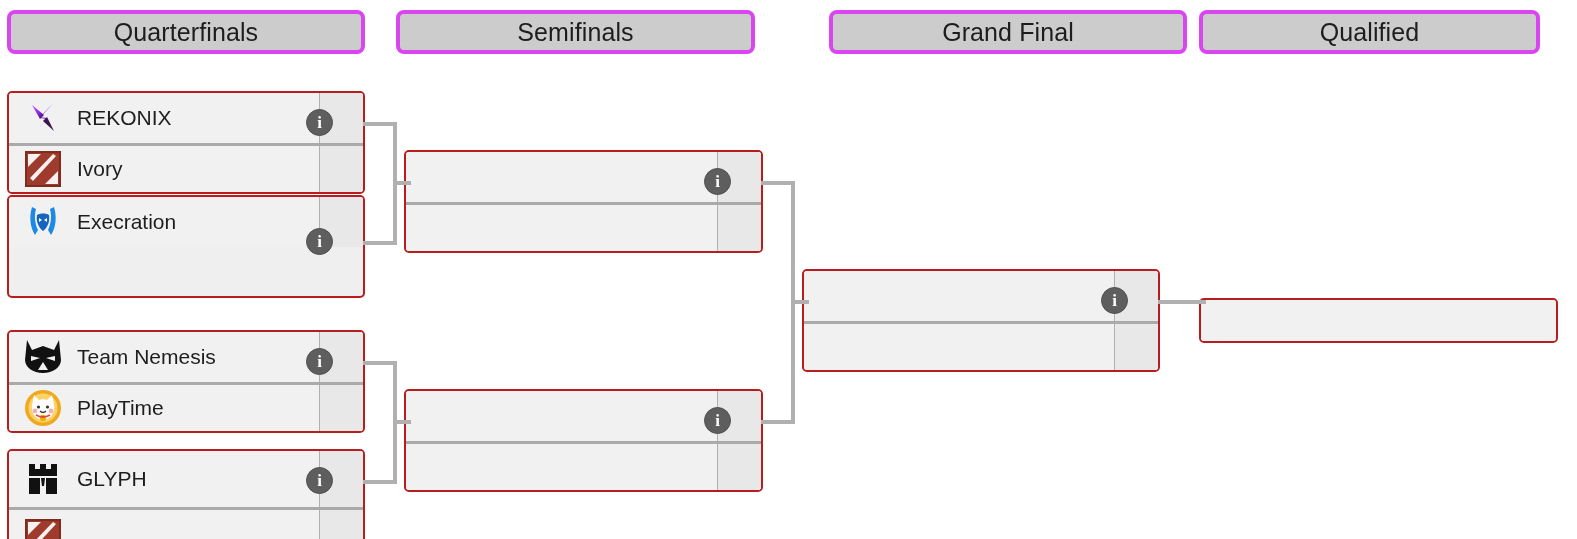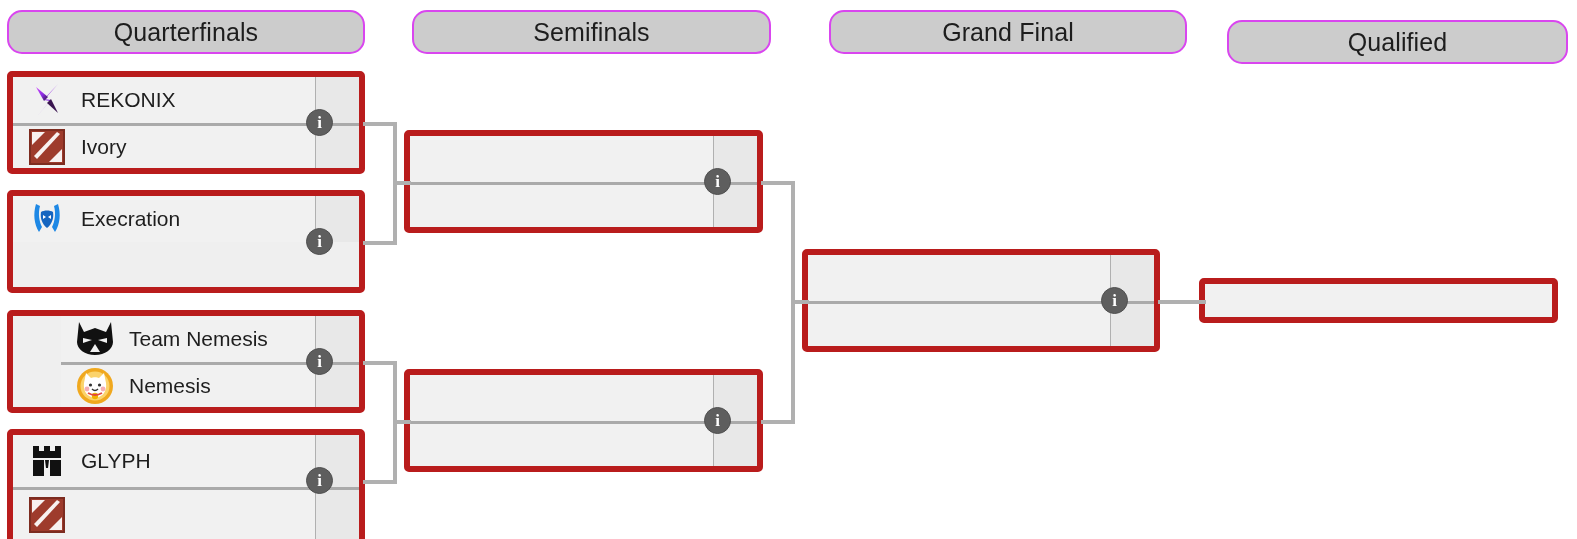--- a/index.html
+++ b/index.html
@@ -7,31 +7,31 @@
     width:1577px;height:539px;position:relative;overflow:hidden;
     font-family:"Liberation Sans","DejaVu Sans",sans-serif;
     color:#1c1c1c;
     -webkit-font-smoothing:antialiased;
   }
   .bracket{position:absolute;left:0;top:0;width:1577px;height:539px;}
 
   
   .round-header{
     position:absolute;height:44px;
-    background:#cccccc;border:2px solid #d946ef;border-radius:15px;
+    background:#cccccc;border:4px solid #d946ef;border-radius:8px;
     display:flex;align-items:center;justify-content:center;
     font-size:25px;font-weight:400;letter-spacing:.1px;color:#1d1d1d;
     box-sizing:border-box;
   }
 
   
   .match{
     position:absolute;box-sizing:border-box;
-    border:6px solid #b91c1c;border-radius:5px;
-    background:#efefef;overflow:hidden;
+    border:2px solid #b91c1c;border-radius:5px;
+    background:#efefef;overflow:hidden;margin-top:20px;
   }
   .match .row{
     position:relative;display:flex;align-items:center;
     height:50%;box-sizing:border-box;background:#f1f1f1;
   }
   .match .row + .row{border-top:3px solid #aaaaaa;}
   .match.single .row{height:100%;}
 
   .logo{
     width:44px;min-width:44px;height:38px;margin-left:12px;
@@ -65,27 +65,27 @@
   .conn.v{width:4px;}
 </style>
 </head>
 <body>
 
 <div class="bracket">
 
   <div class="round-header" style="left:7px;top:10px;width:358px;">
     <span>Quarterfinals</span>
   </div>
-  <div class="round-header" style="left:412px;top:10px;width:359px;">
+  <div class="round-header" style="left:396px;top:10px;width:359px;">
     <span>Semifinals</span>
   </div>
   <div class="round-header" style="left:802px;top:10px;width:358px;margin-left:27px;">
     <span>Grand Final</span>
   </div>
-  <div class="round-header" style="left:1199px;top:20px;width:341px;margin-left:28px;">
+  <div class="round-header" style="left:1199px;top:10px;width:341px;">
     <span>Qualified</span>
   </div>
 
   <div class="conn h" style="left:363px;top:122px;width:34px;"></div>
   <div class="conn v" style="left:393px;top:122px;height:60px;"></div>
 
   <div class="conn h" style="left:363px;top:241px;width:34px;"></div>
   <div class="conn v" style="left:393px;top:181px;height:64px;"></div>
   <div class="conn h" style="left:393px;top:181px;width:18px;"></div>
 
@@ -135,40 +135,40 @@
         </svg>
       </span>
       <span class="tname">Ivory</span>
       <span class="score"></span>
     </div>
   </div>
   <div class="info-badge" style="left:306px;top:109px;">
     <span>i</span>
   </div>
 
-  <div class="match" style="left:7px;top:190px;width:358px;height:103px;">
+  <div class="match" style="left:7px;top:175px;width:358px;height:103px;">
     <div class="row">
       <span class="logo">
         <svg width="38" height="38" viewBox="0 0 38 38">
           <path d="M8 4 C5 14 6 24 11 32 L14 27 C11 21 10 13 12 6 Z" fill="#1e88e5"></path>
           <path d="M30 4 C33 14 32 24 27 32 L24 27 C27 21 28 13 26 6 Z" fill="#1e88e5"></path>
           <path d="M13 12 C16 10 22 10 25 12 C26 18 24 24 19 28 C14 24 12 18 13 12 Z" fill="#1565c0"></path>
           <path d="M15 15 L18 17 L15 19 Z" fill="#ffffff"></path>
           <path d="M23 15 L20 17 L23 19 Z" fill="#ffffff"></path>
         </svg>
       </span>
       <span class="tname">Execration</span>
       <span class="score"></span>
     </div>
   </div>
   <div class="info-badge" style="left:306px;top:228px;">
     <span>i</span>
   </div>
 
-  <div class="match" style="left:7px;top:310px;width:358px;height:103px;padding-left:48px;">
+  <div class="match" style="left:7px;top:310px;width:358px;height:103px;">
     <div class="row">
       <span class="logo">
         <svg width="40" height="34" viewBox="0 0 40 34">
           <path d="M4 0 L9 10 L20 6 L31 10 L36 0 L38 20 C38 27 30 33 20 33 C10 33 2 27 2 20 Z" fill="#111111"></path>
           <path d="M15 30 L20 22 L25 30 Z" fill="#f1f1f1"></path>
           <path d="M8 16 L17 18 L8 21 Z" fill="#f1f1f1"></path>
           <path d="M32 16 L23 18 L32 21 Z" fill="#f1f1f1"></path>
         </svg>
       </span>
       <span class="tname">Team Nemesis</span>
@@ -182,21 +182,21 @@
           <path d="M8 16 L10 6 L15 11 C17 10 21 10 23 11 L28 6 L30 16 C31 24 27 30 19 31 C11 30 7 24 8 16 Z" fill="#ffffff"></path>
           <circle cx="14.5" cy="18" r="1.6" fill="#333333"></circle>
           <circle cx="23.5" cy="18" r="1.6" fill="#333333"></circle>
           <circle cx="11" cy="22" r="2.4" fill="#f3a0a8" opacity=".85"></circle>
           <circle cx="27" cy="22" r="2.4" fill="#f3a0a8" opacity=".85"></circle>
           <path d="M16 22 q3 3 6 0" stroke="#333333" stroke-width="1.4" fill="none"></path>
           <circle cx="19" cy="29" r="3.2" fill="#f0b400"></circle>
           <path d="M12 26 q7 4 14 0" stroke="#e2483d" stroke-width="2" fill="none"></path>
         </svg>
       </span>
-      <span class="tname">Nemesis</span>
+      <span class="tname">PlayTime</span>
       <span class="score"></span>
     </div>
   </div>
   <div class="info-badge" style="left:306px;top:348px;">
     <span>i</span>
   </div>
 
   <div class="match" style="left:7px;top:429px;width:358px;height:116px;">
     <div class="row">
       <span class="logo">

